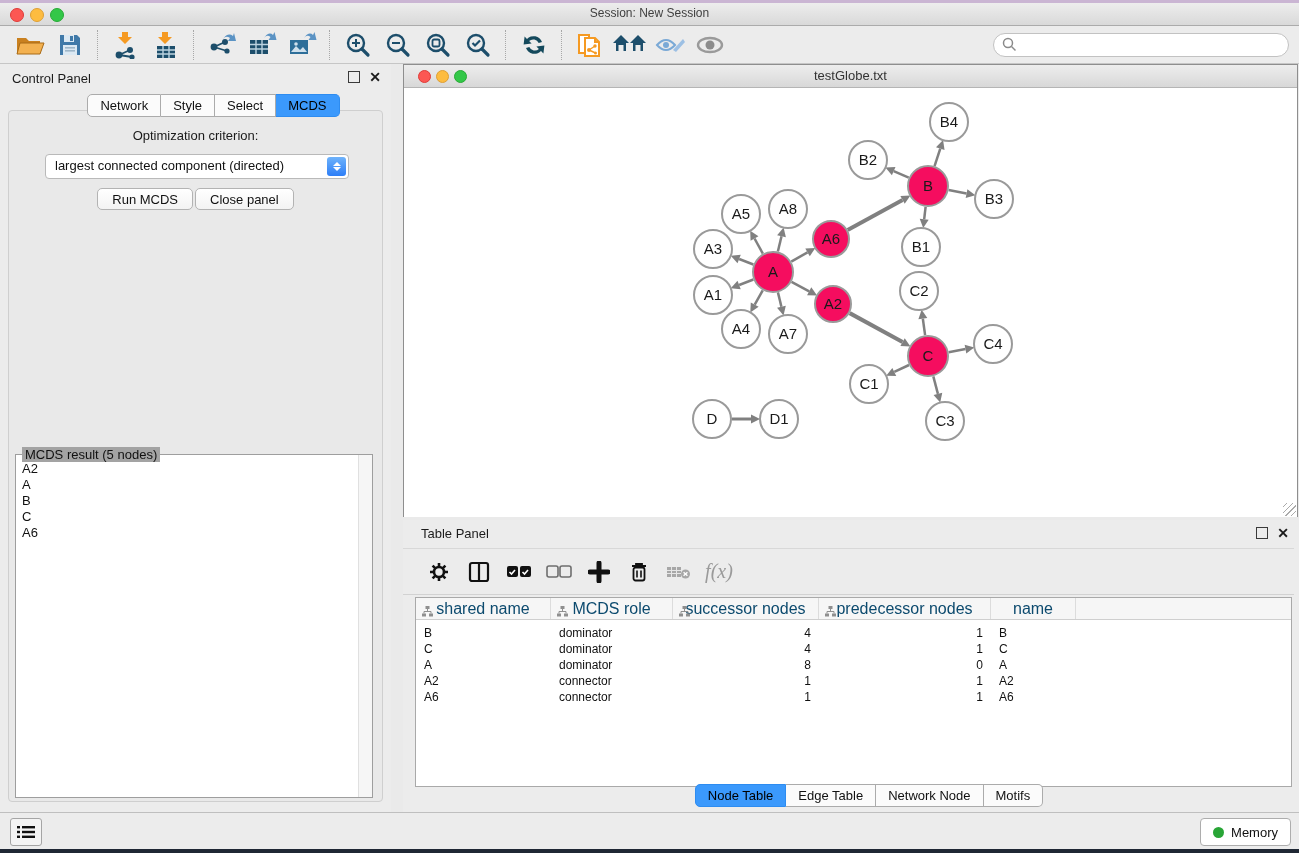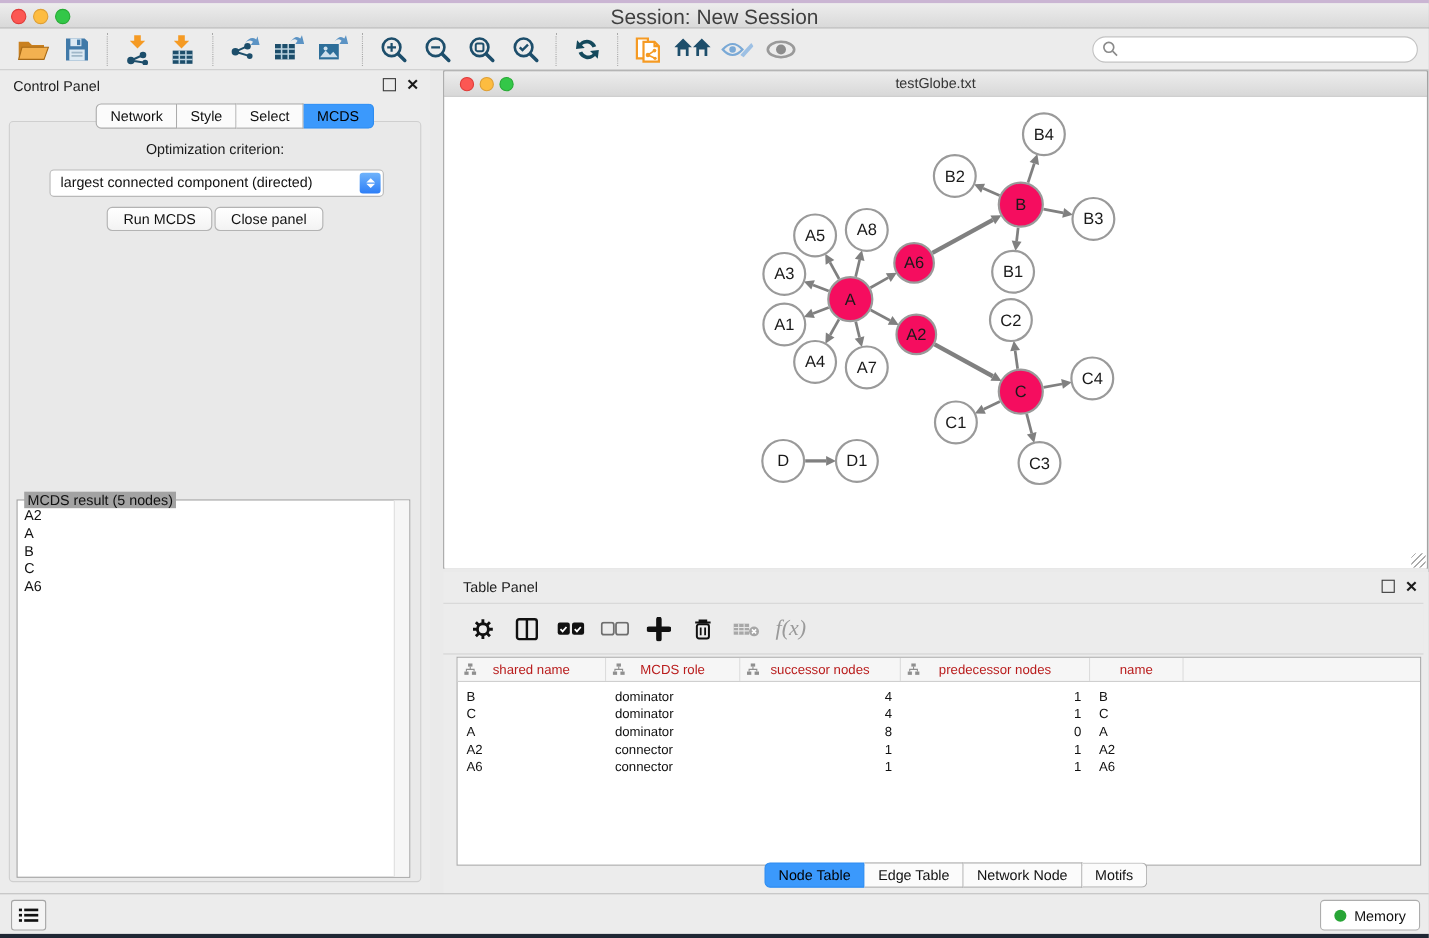--- a/index.html
+++ b/index.html
@@ -9,21 +9,21 @@
   .desktop-top{position:absolute;left:0;top:0;right:0;height:3px;background:#cab5d3;}
   .desktop-bottom{position:absolute;left:0;bottom:0;right:0;height:4px;background:#1f2734;}
   
   .titlebar{position:absolute;left:0;top:3px;right:0;height:22px;
             background:linear-gradient(#ededed,#d9d9d9);border-bottom:1px solid #ababab;}
   .tl{position:absolute;top:5px;width:12px;height:12px;border-radius:50%;}
   .tl.red{left:10px;background:#fc5753;border:0.5px solid #df3b38;}
   .tl.yellow{left:30px;background:#fdbc40;border:0.5px solid #de9f34;}
   .tl.green{left:50px;background:#33c748;border:0.5px solid #27aa35;}
   .titlebar .title{position:absolute;left:0;right:0;top:3px;text-align:center;
-                   font-size:19px;color:#3f3f3f;}
+                   font-size:12px;color:#3f3f3f;}
   
   .toolbar{position:absolute;left:0;top:26px;right:0;height:38px;background:#ececec;
            border-bottom:1px solid #c6c6c6;display:flex;align-items:center;padding:0 10px;box-sizing:border-box;}
   .tbtn{display:flex;align-items:center;justify-content:center;width:40px;height:32px;cursor:default;}
   .tsep{width:1px;height:30px;border-left:1px dotted #a8a8a8;margin:0 7px;}
   .searchbox{margin-left:auto;width:296px;height:24px;background:#fff;border:1px solid #c2c2c2;
              border-radius:13px;display:flex;align-items:center;padding-left:8px;box-sizing:border-box;}
   .searchbox input{border:none;outline:none;flex:1;font-size:13px;background:transparent;margin-left:5px;
                    font-family:"Liberation Sans",sans-serif;}
   
@@ -78,21 +78,21 @@
   .tp-header .ptitle{position:absolute;left:18px;top:6px;font-size:13px;color:#1c1c1c;}
   .tp-toolbar{position:absolute;left:0;right:5px;top:28px;height:45px;background:#ececec;
               border-top:1px solid #d8d8d8;border-bottom:1px solid #d2d2d2;display:flex;
               align-items:center;padding-left:18px;gap:4px;}
   .tp-btn{display:flex;align-items:center;justify-content:center;width:36px;height:34px;}
   .fx{font-family:"Liberation Serif",serif;font-style:italic;color:#9a9a9a;font-size:20px;}
   .dtable{position:absolute;left:12px;right:7px;top:77px;height:188px;background:#fff;
           border:1px solid #a9a9a9;overflow:hidden;}
   .thead{display:grid;grid-template-columns:135px 122px 146px 172px 85px 1fr;height:21px;
          background:#f6f6f6;border-bottom:1px solid #cfcfcf;}
-  .th{position:relative;border-right:1px solid #dcdcdc;font-size:12px;color:#b91c1c;display:flex;
+  .th{position:relative;border-right:1px solid #dcdcdc;font-size:16px;color:#0c4a6e;display:flex;
       align-items:center;justify-content:center;}
   .th:last-child{border-right:none;}
   .th .colicon{position:absolute;left:6px;top:5px;}
   .trow{display:grid;grid-template-columns:135px 122px 146px 172px 85px 1fr;height:16px;
         line-height:16px;font-size:12px;color:#111;}
   .trows{padding-top:5px;}
   .td{padding:0 8px;white-space:nowrap;overflow:hidden;}
   .td.right{text-align:right;}
   .tp-tabs{position:absolute;left:0;right:0;bottom:6px;display:flex;justify-content:center;}
   

